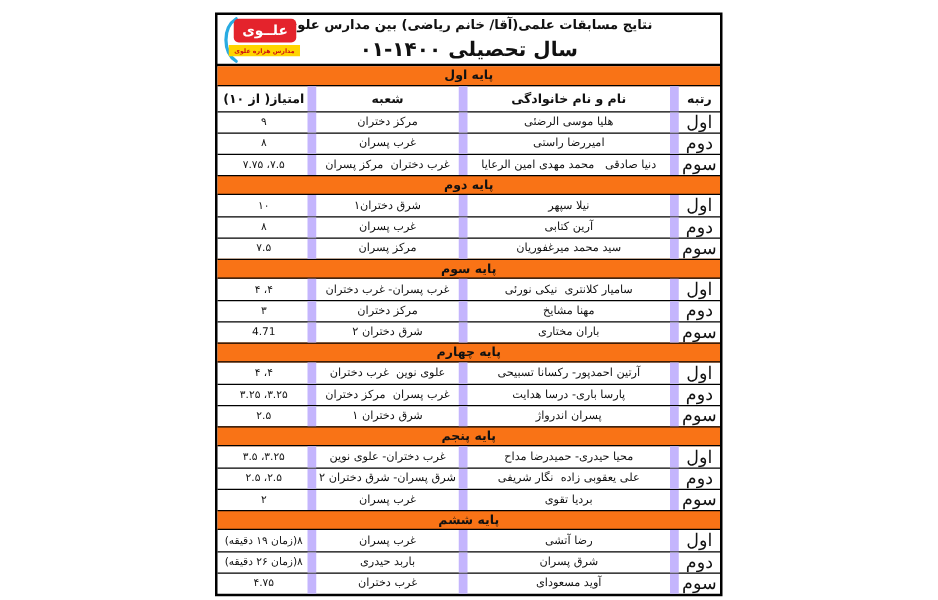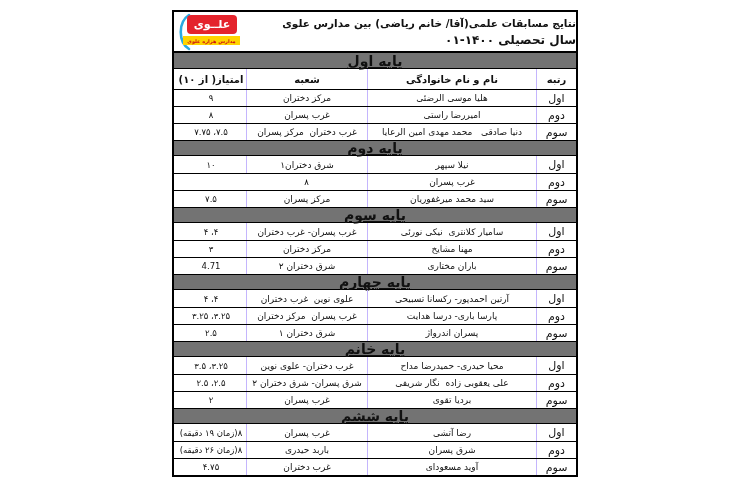--- a/index.html
+++ b/index.html
@@ -13,61 +13,61 @@
   .page { position: relative; width: 750px; height: 480px; background: #fff; }
   .doc { position: absolute; left: 172px; top: 10px; width: 406px; direction: rtl; }
 
   
   .header-box {
     position: relative;
     border: 2px solid #000;
     border-bottom-width: 1px;
     background: #fff;
     height: 42px;
-    display: flex; flex-direction: column; justify-content: center;
+    display: flex; flex-direction: column; align-items: center; justify-content: center;
     gap: 4px;
   }
   .title-1 { font-size: 10.5px; font-weight: bold; white-space: pre; }
-  .title-2 { font-size: 12px;  font-weight: bold; white-space: pre; }
+  .title-2 { font-size: 16px;  font-weight: bold; white-space: pre; }
 
   
   .logo { position: absolute; left: 2px; top: 1px; width: 66px; height: 38px; direction: ltr; }
   .logo-arc { position: absolute; left: 0; top: 0; width: 16px; height: 38px; }
   .logo-brand {
     position: absolute; left: 11px; top: 2px; width: 50px; height: 19px;
     border-radius: 4px;
     color: #fff; font-weight: bold; font-size: 11px;
     display: flex; align-items: center; justify-content: center;
     direction: rtl; white-space: pre;
   }
   .logo-tagline {
     position: absolute; left: 7px; top: 23px; width: 57px; height: 9px;
     display: flex; align-items: center; justify-content: center;
     font-size: 5px; font-weight: bold; white-space: pre;
   }
 
   
   .grades { border: 2px solid #000; border-top-width: 1.5px; background: #fff; }
   .section-title {
-    height: 16px; background: #737373;
-    display: flex; align-items: center; justify-content: center;
-    font-size: 14px; font-weight: bold;
-    border-top: 1.5px solid #000; border-bottom: 1.5px solid #000; text-decoration: underline;
+    height: 16px; background: #f97316;
+    display: flex; align-items: center; justify-content: center;
+    font-size: 10px; font-weight: bold;
+    border-top: 1.5px solid #000; border-bottom: 1.5px solid #000;
   }
   .section-title:first-child { border-top: none; }
   .row { display: grid; grid-template-columns: 40px 169px 121px 70px; height: 17px; }
   .row.colhead { height: 20px; }
   .row.colhead .cell { font-weight: bold; font-size: 10px; }
   .row + .row { border-top: 1px solid #000; }
   .cell {
     display: flex; align-items: center; justify-content: center;
     font-size: 9px; white-space: pre; overflow: hidden; padding: 0 2px;
   }
-  .cell:not(:last-child) { border-left: 1px solid #c4b5fd; }
-  .cell.rank  { font-size: 11px; }
+  .cell:not(:last-child) { border-left: 7px solid #c4b5fd; }
+  .cell.rank  { font-size: 14px; }
   .cell.score { font-size: 8.5px; }
 </style>
 </head>
 <body>
 
 <div class="page">
   <div class="doc">
 
     <div class="header-box">
       <div class="logo">
@@ -111,20 +111,21 @@
 
       <div class="section-title">پایه دوم</div>
       <div class="row">
         <div class="cell rank">اول</div>
         <div class="cell name">نیلا سپهر</div>
         <div class="cell branch">شرق دختران۱</div>
         <div class="cell score">۱۰</div>
       </div>
       <div class="row">
         <div class="cell rank">دوم</div>
+        <div class="cell name">آرین کتابی</div>
         <div class="cell branch">غرب پسران</div>
         <div class="cell score">۸</div>
       </div>
       <div class="row">
         <div class="cell rank">سوم</div>
         <div class="cell name">سید محمد میرغفوریان</div>
         <div class="cell branch">مرکز پسران</div>
         <div class="cell score">۷.۵</div>
       </div>
 
@@ -161,21 +162,21 @@
         <div class="cell branch">غرب پسران  مرکز دختران</div>
         <div class="cell score">۳.۲۵، ۳.۲۵</div>
       </div>
       <div class="row">
         <div class="cell rank">سوم</div>
         <div class="cell name">پسران اندرواژ</div>
         <div class="cell branch">شرق دختران ۱</div>
         <div class="cell score">۲.۵</div>
       </div>
 
-      <div class="section-title">پایه خانم</div>
+      <div class="section-title">پایه پنجم</div>
       <div class="row">
         <div class="cell rank">اول</div>
         <div class="cell name">محیا حیدری- حمیدرضا مداح</div>
         <div class="cell branch">غرب دختران- علوی نوین</div>
         <div class="cell score">۳.۲۵، ۳.۵</div>
       </div>
       <div class="row">
         <div class="cell rank">دوم</div>
         <div class="cell name">علی یعقوبی زاده  نگار شریفی</div>
         <div class="cell branch">شرق پسران- شرق دختران ۲</div>

